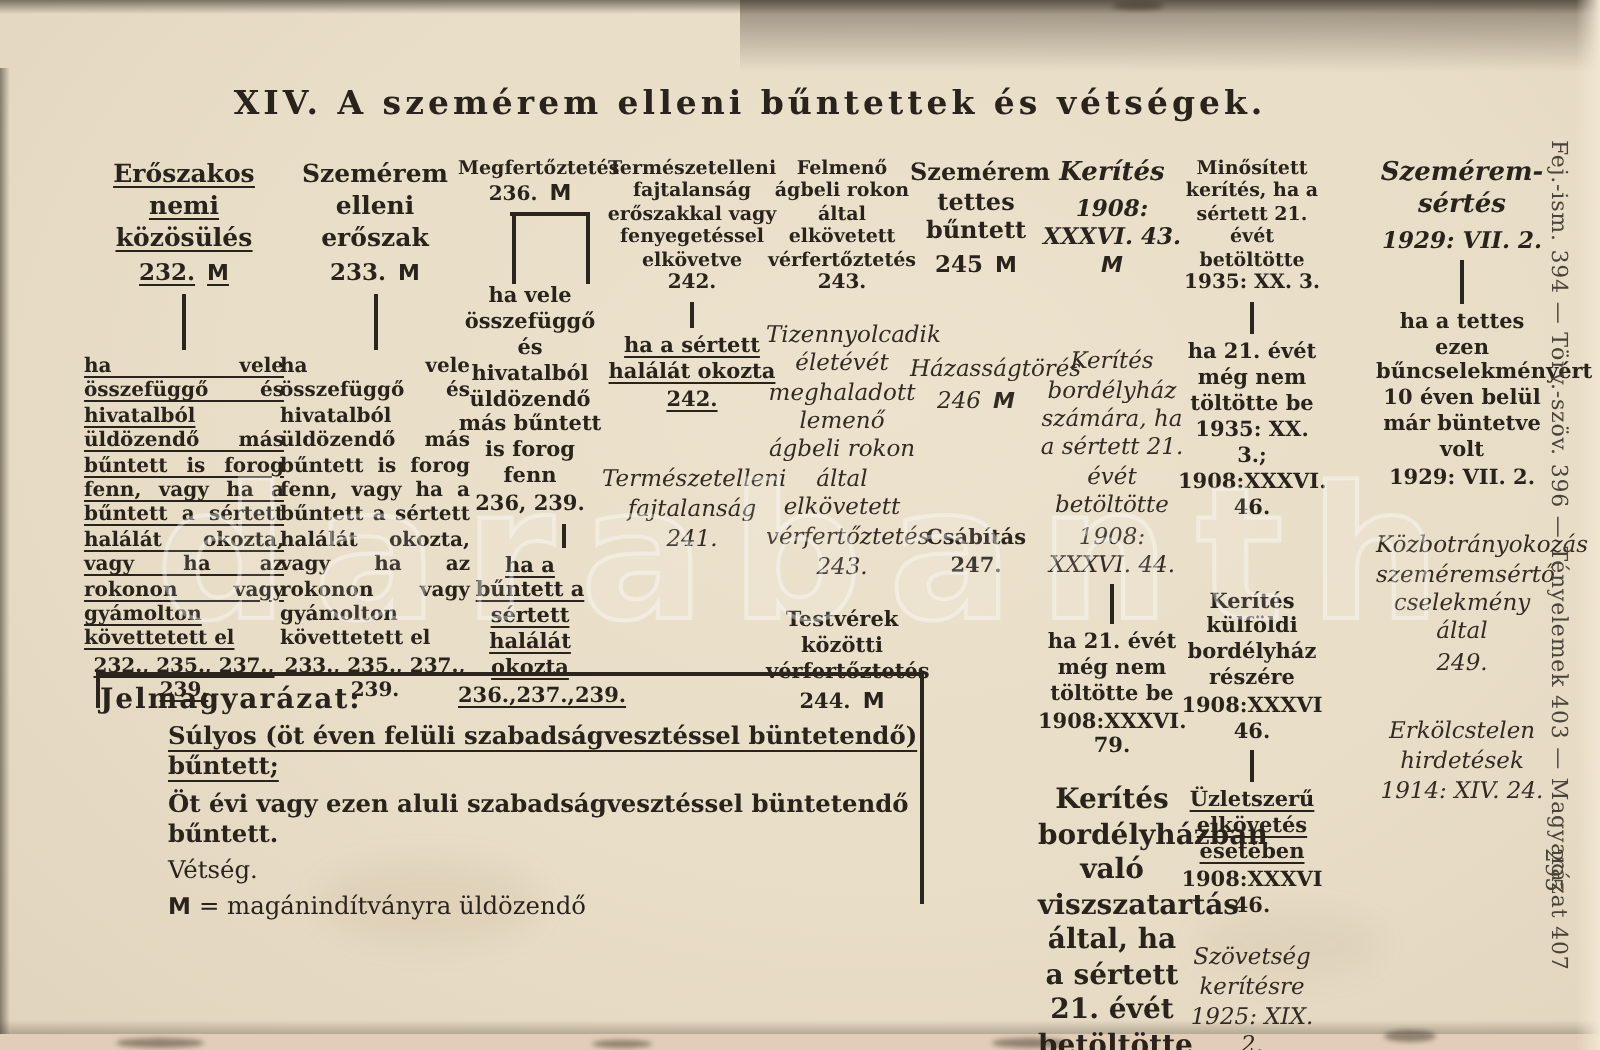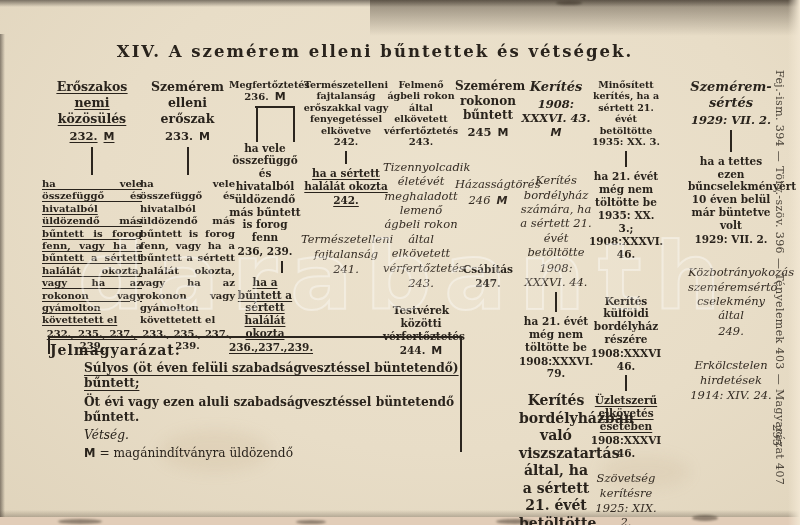--- a/index.html
+++ b/index.html
@@ -81,21 +81,21 @@
   
   .legend-rule{position:absolute;background:#2b251e;}
   #legend-topline{left:48px;top:336px;width:414px;height:2px;}
   #legend-rightline{left:460px;top:336px;width:2px;height:116px;}
   #legend-lefttick{left:48px;top:336px;width:2px;height:18px;}
   #legend{position:absolute;left:32px;top:342px;width:428px;}
   #legend-title{font-weight:bold;font-size:14px;letter-spacing:1px;padding-left:18px;}
   .lg-line{font-size:12.2px;margin-top:3px;padding-left:52px;line-height:1.25;}
   .lg-bold{font-weight:bold;}
   .lg-ul{text-decoration:underline;text-decoration-thickness:1.2px;text-underline-offset:2.5px;}
-  .lg-italic{font-style:italic;}
+  .lg-italic{}
   .lg-hang{padding-left:0;text-indent:52px;}
   .lg-sym{font-family:"DejaVu Sans","Liberation Sans",sans-serif;font-weight:bold;font-size:11.5px;}
 
   
   #margin-note{position:absolute;right:14px;top:70px;writing-mode:vertical-rl;
     font-size:11px;letter-spacing:.4px;color:#4a4339;white-space:nowrap;}
   #page-number{position:absolute;right:16px;top:424px;writing-mode:vertical-rl;
     font-size:11.5px;color:#4a4339;}
 </style>
 </head>
@@ -158,21 +158,21 @@
       <div class="col c5">
         <div class="hdr s-small">
           <div class="t">Felmenő ágbeli rokon által elkövetett vérfertőztetés</div>
           <div class="ref">243.</div>
         </div>
         <div class="blk s-italic"><span class="t">Tizennyolcadik életévét meghaladott lemenő ágbeli rokon által elkövetett vérfertőztetés</span><div class="ref">243.</div></div>
         <div class="blk "><span class="t">Testvérek közötti vérfertőztetés</span><div class="ref">244.<span class="m">M</span></div></div>
       </div>
       <div class="col c6">
         <div class="hdr ">
-          <div class="t">Szemérem rokonon bűntett</div>
+          <div class="t">Szemérem tettes bűntett</div>
           <div class="ref">245<span class="m">M</span></div>
         </div>
         <div class="blk s-italic"><span class="t">Házasságtörés</span><div class="ref">246<span class="m">M</span></div></div>
         <div class="blk "><span class="t">Csábítás</span><div class="ref">247.</div></div>
       </div>
       <div class="col c7">
         <div class="hdr ">
           <div class="t">Kerítés</div>
           <div class="ref">1908: XXXVI. 43.<span class="m">M</span></div>
         </div>

